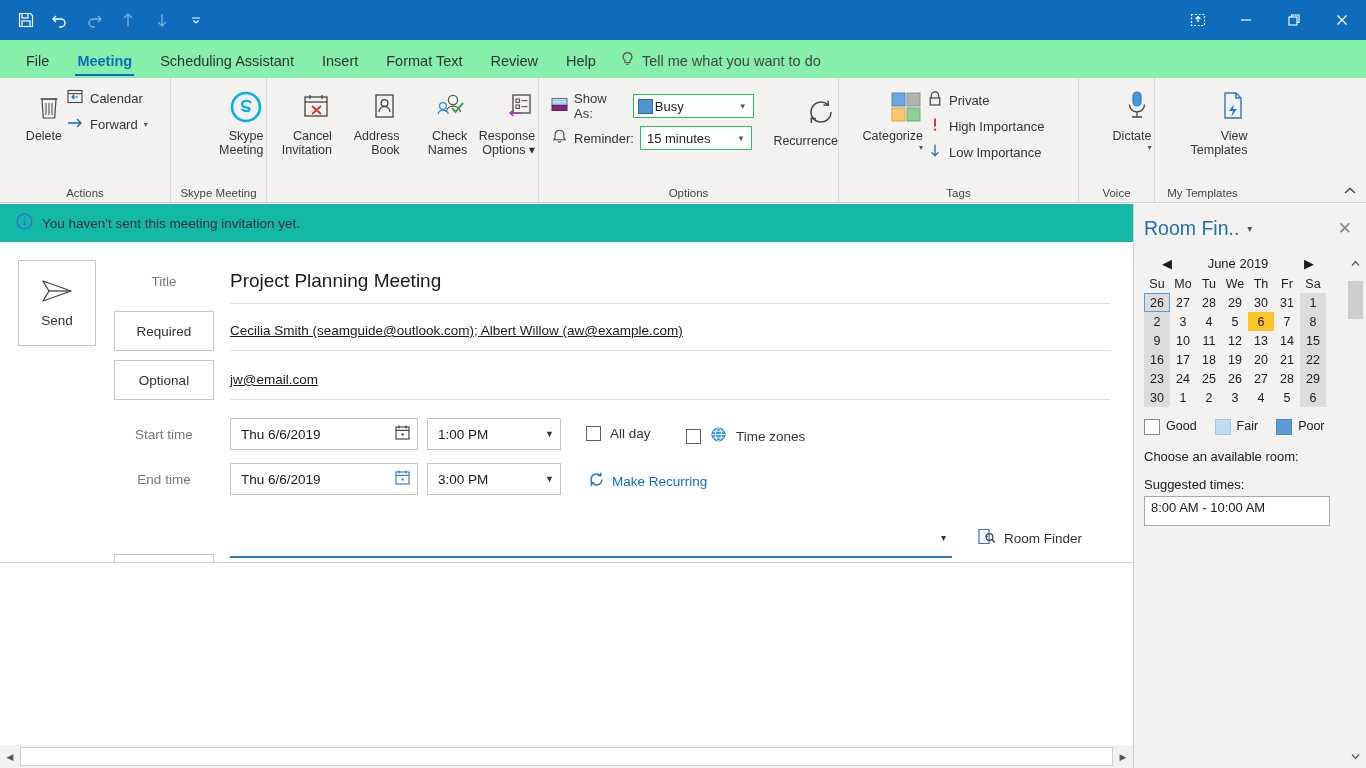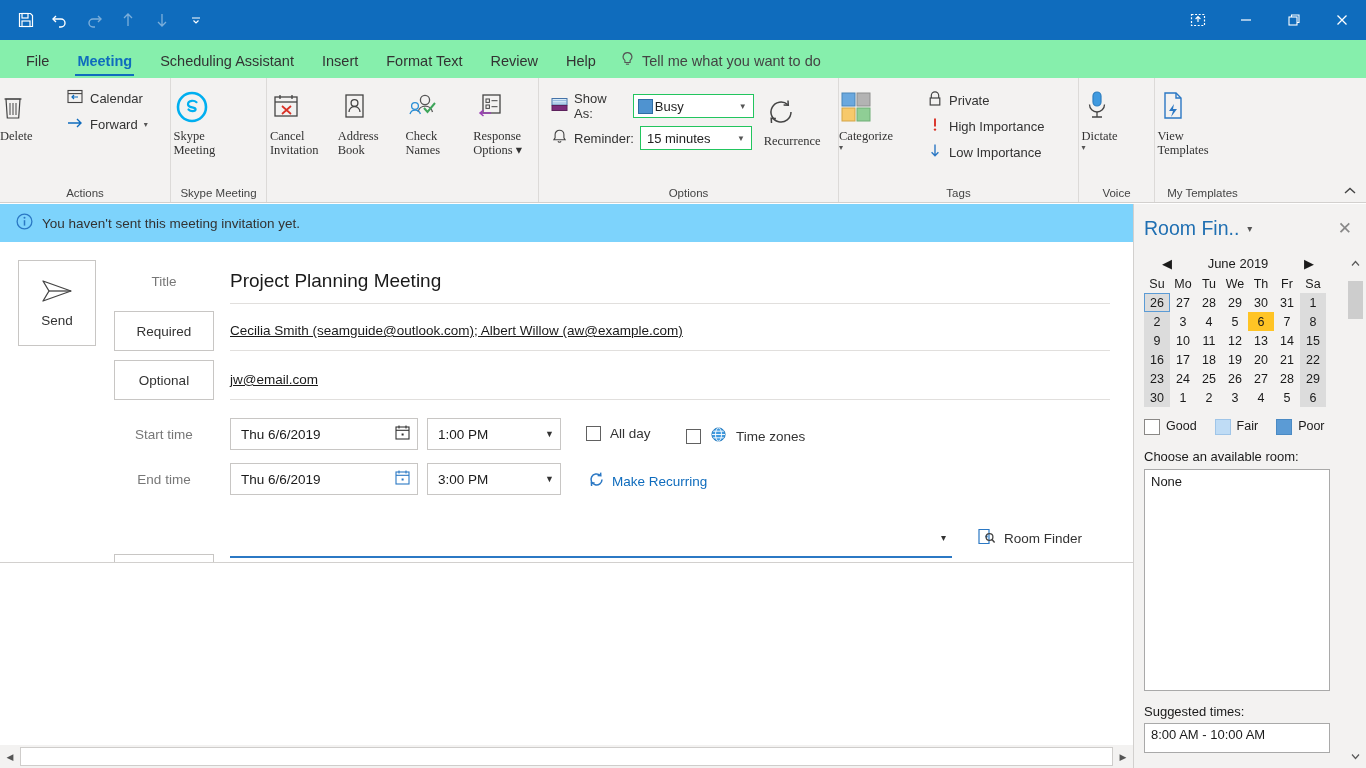--- a/index.html
+++ b/index.html
@@ -60,22 +60,22 @@
     display: flex; align-items: stretch;
   }
   .rgroup { position: relative; display: flex; flex-direction: column; }
   .rgroup-body { flex: 1; display: flex; align-items: flex-start; padding-top: 5px; }
   .rgroup-label {
     height: 18px; text-align: center; font-size: 11.5px; color: #444;
     line-height: 18px;
   }
   .rgroup + .rgroup { border-left: 1px solid #dcdad8; }
   .big-btn {
-    width: 62px; display: flex; flex-direction: column; align-items: flex-start;
-    padding-top: 4px; font-size: 12.5px; color: #333; text-align: center; line-height: 1.15; font-family: Liberation Serif, serif;
+    width: 62px; display: flex; flex-direction: column; align-items: flex-end;
+    padding-top: 4px; font-size: 12.5px; color: #333; text-align: center; line-height: 1.15;
   }
   .big-btn .ico { height: 40px; display: flex; align-items: center; justify-content: center; }
   .big-btn .lbl { margin-top: 2px; }
   .small-row {
     display: flex; align-items: center; gap: 6px; height: 26px;
     font-size: 13px; color: #333; padding: 0 4px;
   }
   .chev-sm { font-size: 8px; color: #555; }
 
   
@@ -100,21 +100,21 @@
   .combo .arrow { color: #555; font-size: 8px; padding: 0 4px; }
   .swatch-busy { width: 15px; height: 15px; background: #4f93d0; border: 1px solid #2e6da4; }
 
   .ribbon-collapse {
     position: absolute; right: 8px; bottom: 2px; font-size: 12px; color: #555;
   }
 
   
   .infobar {
     position: absolute; top: 204px; left: 0; width: 1133px; height: 38px;
-    background: #7dd3fc; display: flex; align-items: center; gap: 9px; padding-left: 16px;
+    background: #14b8a6; display: flex; align-items: center; gap: 9px; padding-left: 16px;
     font-size: 13.5px; color: #333;
   }
 
   
   .form {
     position: absolute; top: 242px; left: 0; width: 1133px; height: 320px; background: #fff;
   }
   .send-btn {
     position: absolute; left: 18px; top: 18px; width: 78px; height: 86px;
     border: 1px solid #c8c6c4; background: #fff;
@@ -800,23 +800,20 @@
       <div class="legend">
         <span class="lg-box lg-good"></span>
         <span>Good</span>
         <span class="lg-box lg-fair" style="margin-left:12px;"></span>
         <span>Fair</span>
         <span class="lg-box lg-poor" style="margin-left:12px;"></span>
         <span>Poor</span>
       </div>
 
       <div class="rf-sub">Choose an available room:</div>
-      <div class="room-list">
-        <div>None</div>
-      </div>
 
       <div class="sugg-lbl">Suggested times:</div>
       <div class="sugg-box">
         <div>8:00 AM - 10:00 AM</div>
       </div>
     </div>
 
     <div class="rf-vscroll">
       <div class="rf-vs-arrow">
         <svg width="9" height="7" viewBox="0 0 9 7">

